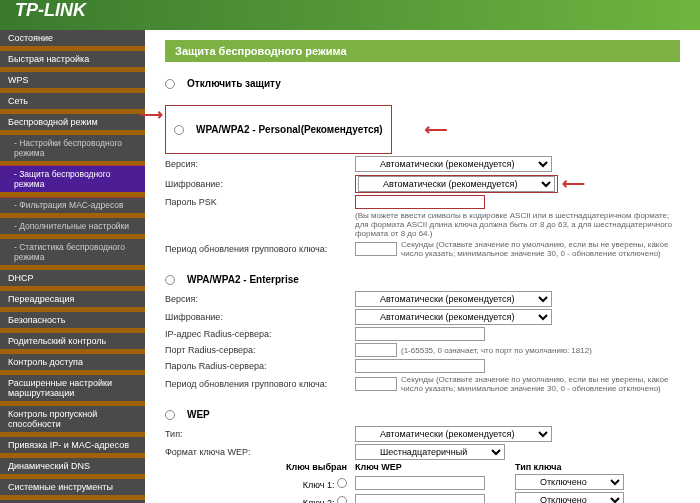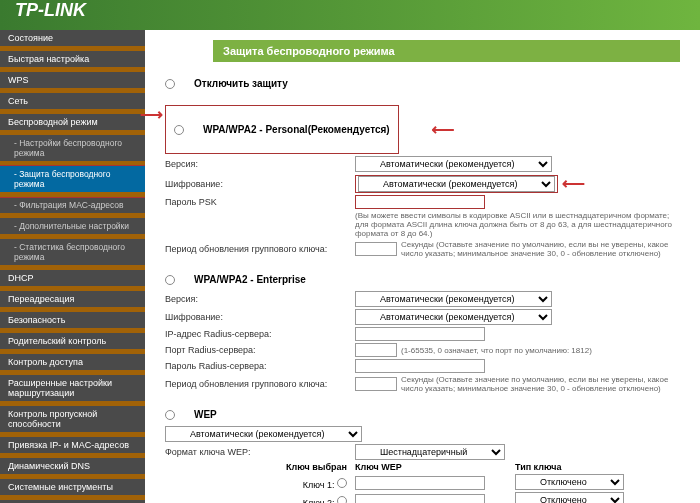--- a/index.html
+++ b/index.html
@@ -4,25 +4,25 @@
 <style>
 * { margin: 0; padding: 0; box-sizing: border-box; }
 body { font-family: Arial, sans-serif; font-size: 10px; background: #fff; width: 700px; }
 .header { background: linear-gradient(to right, #3a7a2f, #6fb53f); height: 30px; display: flex; align-items: flex-start; padding-left: 15px; }
 .logo { color: #fff; font-size: 18px; font-weight: bold; font-style: italic; }
 .container { display: flex; }
 .sidebar { width: 145px; background: #4a4a4a; min-height: 473px; color: #fff; font-size: 9px; }
 .menu-item { padding: 3px 8px; border-bottom: 5px solid #a16207; cursor: pointer; }
 .menu-item.sub { padding-left: 14px; color: #ccc; font-size: 8.5px; }
 .menu-item.active { background: #7db143; color: #fff; }
-.menu-item.highlighted { background: #0369a1; outline: 1px solid #a33; }
+.menu-item.highlighted { background: #4c1d95; outline: 1px solid #a33; }
 .main { flex: 1; padding: 10px 20px; background: #fff; position: relative; }
-.page-title { background: #7db143; color: #fff; padding: 5px 10px; font-size: 11px; font-weight: bold; margin-left: 48px; }
+.page-title { background: #7db143; color: #fff; padding: 5px 10px; font-size: 11px; font-weight: bold; }
 .section { margin: 12px 0 8px 0; }
-.section-header { font-weight: bold; font-size: 10px; padding: 4px 0; display: flex; align-items: center; gap: 19px; }
+.section-header { font-weight: bold; font-size: 10px; padding: 4px 0; display: flex; align-items: center; gap: 12px; }
 .section-header.boxed { border: 1px solid #a33; padding: 18px 8px; display: inline-flex; }
 .radio-icon { width: 10px; height: 10px; border: 1px solid #888; border-radius: 50%; display: inline-block; }
 .form-row { display: flex; align-items: center; margin: 2px 0; font-size: 9px; }
 .form-label { width: 190px; text-align: left; padding-right: 8px; color: #333; }
 .form-control { flex: 1; display: flex; align-items: center; gap: 4px; }
 select, input[type="text"] { font-size: 9px; padding: 1px 20px; border: 1px solid #999; background: #fff; }
 select { min-width: 150px; }
 input[type="text"] { width: 40px; }
 input[type="text"].wide { width: 130px; }
 .hint { font-size: 8px; color: #666; }
@@ -160,20 +160,21 @@
         </div>
       </div>
     </div>
 
     <div class="section">
       <div class="section-header">
         <span class="radio-icon"></span>
         <span>WEP</span>
       </div>
       <div class="form-row">
+        <div class="form-label">Тип:</div>
         <div class="form-control">
             <select><option>Автоматически (рекомендуется)</option></select>
           </div>
       </div>
       <div class="form-row">
         <div class="form-label">Формат ключа WEP:</div>
         <div class="form-control">
             <select><option>Шестнадцатеричный</option></select>
           </div>
       </div>

